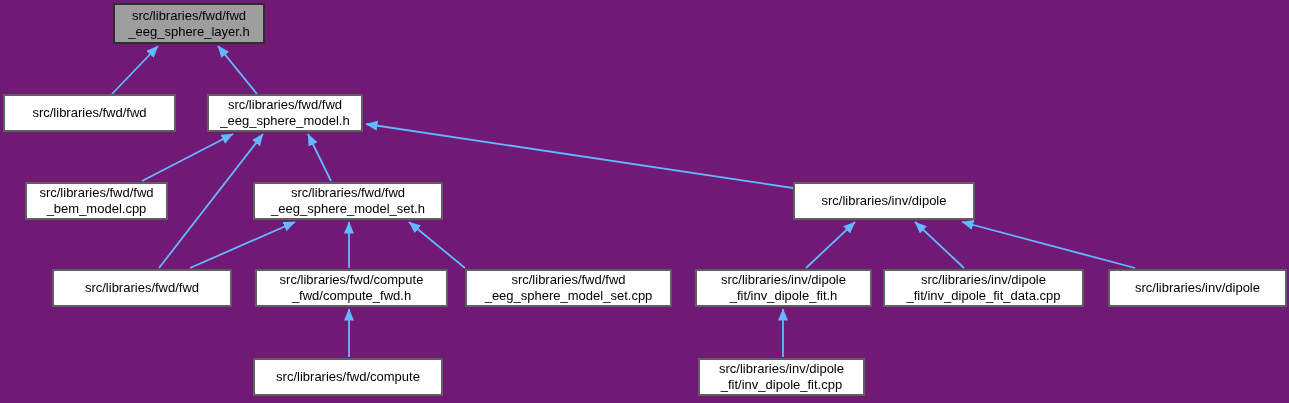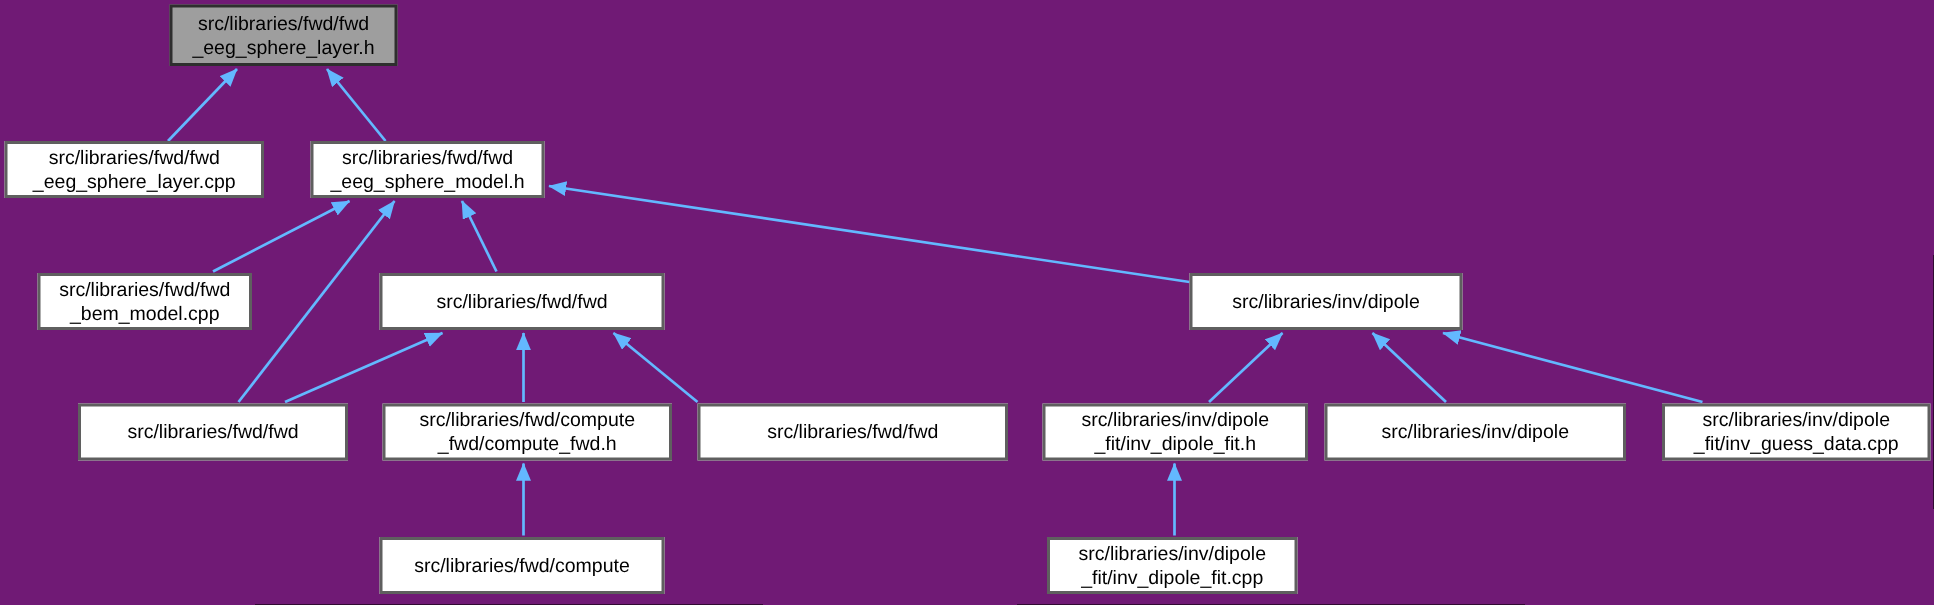--- a/index.html
+++ b/index.html
@@ -74,56 +74,57 @@
         <line x1="783" y1="357" x2="783" y2="309" stroke="#63b8ff" stroke-width="1.8" marker-end="url(#arrowhead)"></line>
       </g>
   </svg>
   <div id="node-layer">
       <div class="node highlight" style="left: 113px; top: 3px; width: 152px; height: 41px;">
         <span>src/libraries/fwd/fwd</span>
         <span>_eeg_sphere_layer.h</span>
       </div>
       <div class="node" style="left: 3px; top: 94px; width: 173px; height: 38px;">
         <span>src/libraries/fwd/fwd</span>
-        <span>_eeg_sphere_layer.cpp</span>
       </div>
       <div class="node" style="left: 207px; top: 94px; width: 156px; height: 38px;">
         <span>src/libraries/fwd/fwd</span>
         <span>_eeg_sphere_model.h</span>
       </div>
       <div class="node" style="left: 25px; top: 182px; width: 143px; height: 38px;">
         <span>src/libraries/fwd/fwd</span>
         <span>_bem_model.cpp</span>
       </div>
       <div class="node" style="left: 253px; top: 182px; width: 190px; height: 38px;">
         <span>src/libraries/fwd/fwd</span>
+        <span>_eeg_sphere_model_set.h</span>
       </div>
       <div class="node" style="left: 793px; top: 182px; width: 182px; height: 38px;">
         <span>src/libraries/inv/dipole</span>
       </div>
       <div class="node" style="left: 52px; top: 269px; width: 180px; height: 38px;">
         <span>src/libraries/fwd/fwd</span>
       </div>
       <div class="node" style="left: 255px; top: 269px; width: 193px; height: 38px;">
         <span>src/libraries/fwd/compute</span>
         <span>_fwd/compute_fwd.h</span>
       </div>
       <div class="node" style="left: 465px; top: 269px; width: 207px; height: 38px;">
         <span>src/libraries/fwd/fwd</span>
+        <span>_eeg_sphere_model_set.cpp</span>
       </div>
       <div class="node" style="left: 695px; top: 269px; width: 177px; height: 38px;">
         <span>src/libraries/inv/dipole</span>
         <span>_fit/inv_dipole_fit.h</span>
       </div>
       <div class="node" style="left: 883px; top: 269px; width: 201px; height: 38px;">
         <span>src/libraries/inv/dipole</span>
+        <span>_fit/inv_dipole_fit_data.cpp</span>
       </div>
       <div class="node" style="left: 1108px; top: 269px; width: 179px; height: 38px;">
         <span>src/libraries/inv/dipole</span>
-        <span>_fit/inv_guess_data.cpp</span>
       </div>
       <div class="node" style="left: 253px; top: 358px; width: 190px; height: 38px;">
         <span>src/libraries/fwd/compute</span>
       </div>
       <div class="node" style="left: 698px; top: 358px; width: 167px; height: 38px;">
         <span>src/libraries/inv/dipole</span>
         <span>_fit/inv_dipole_fit.cpp</span>
       </div>
     </div>
 </div>

